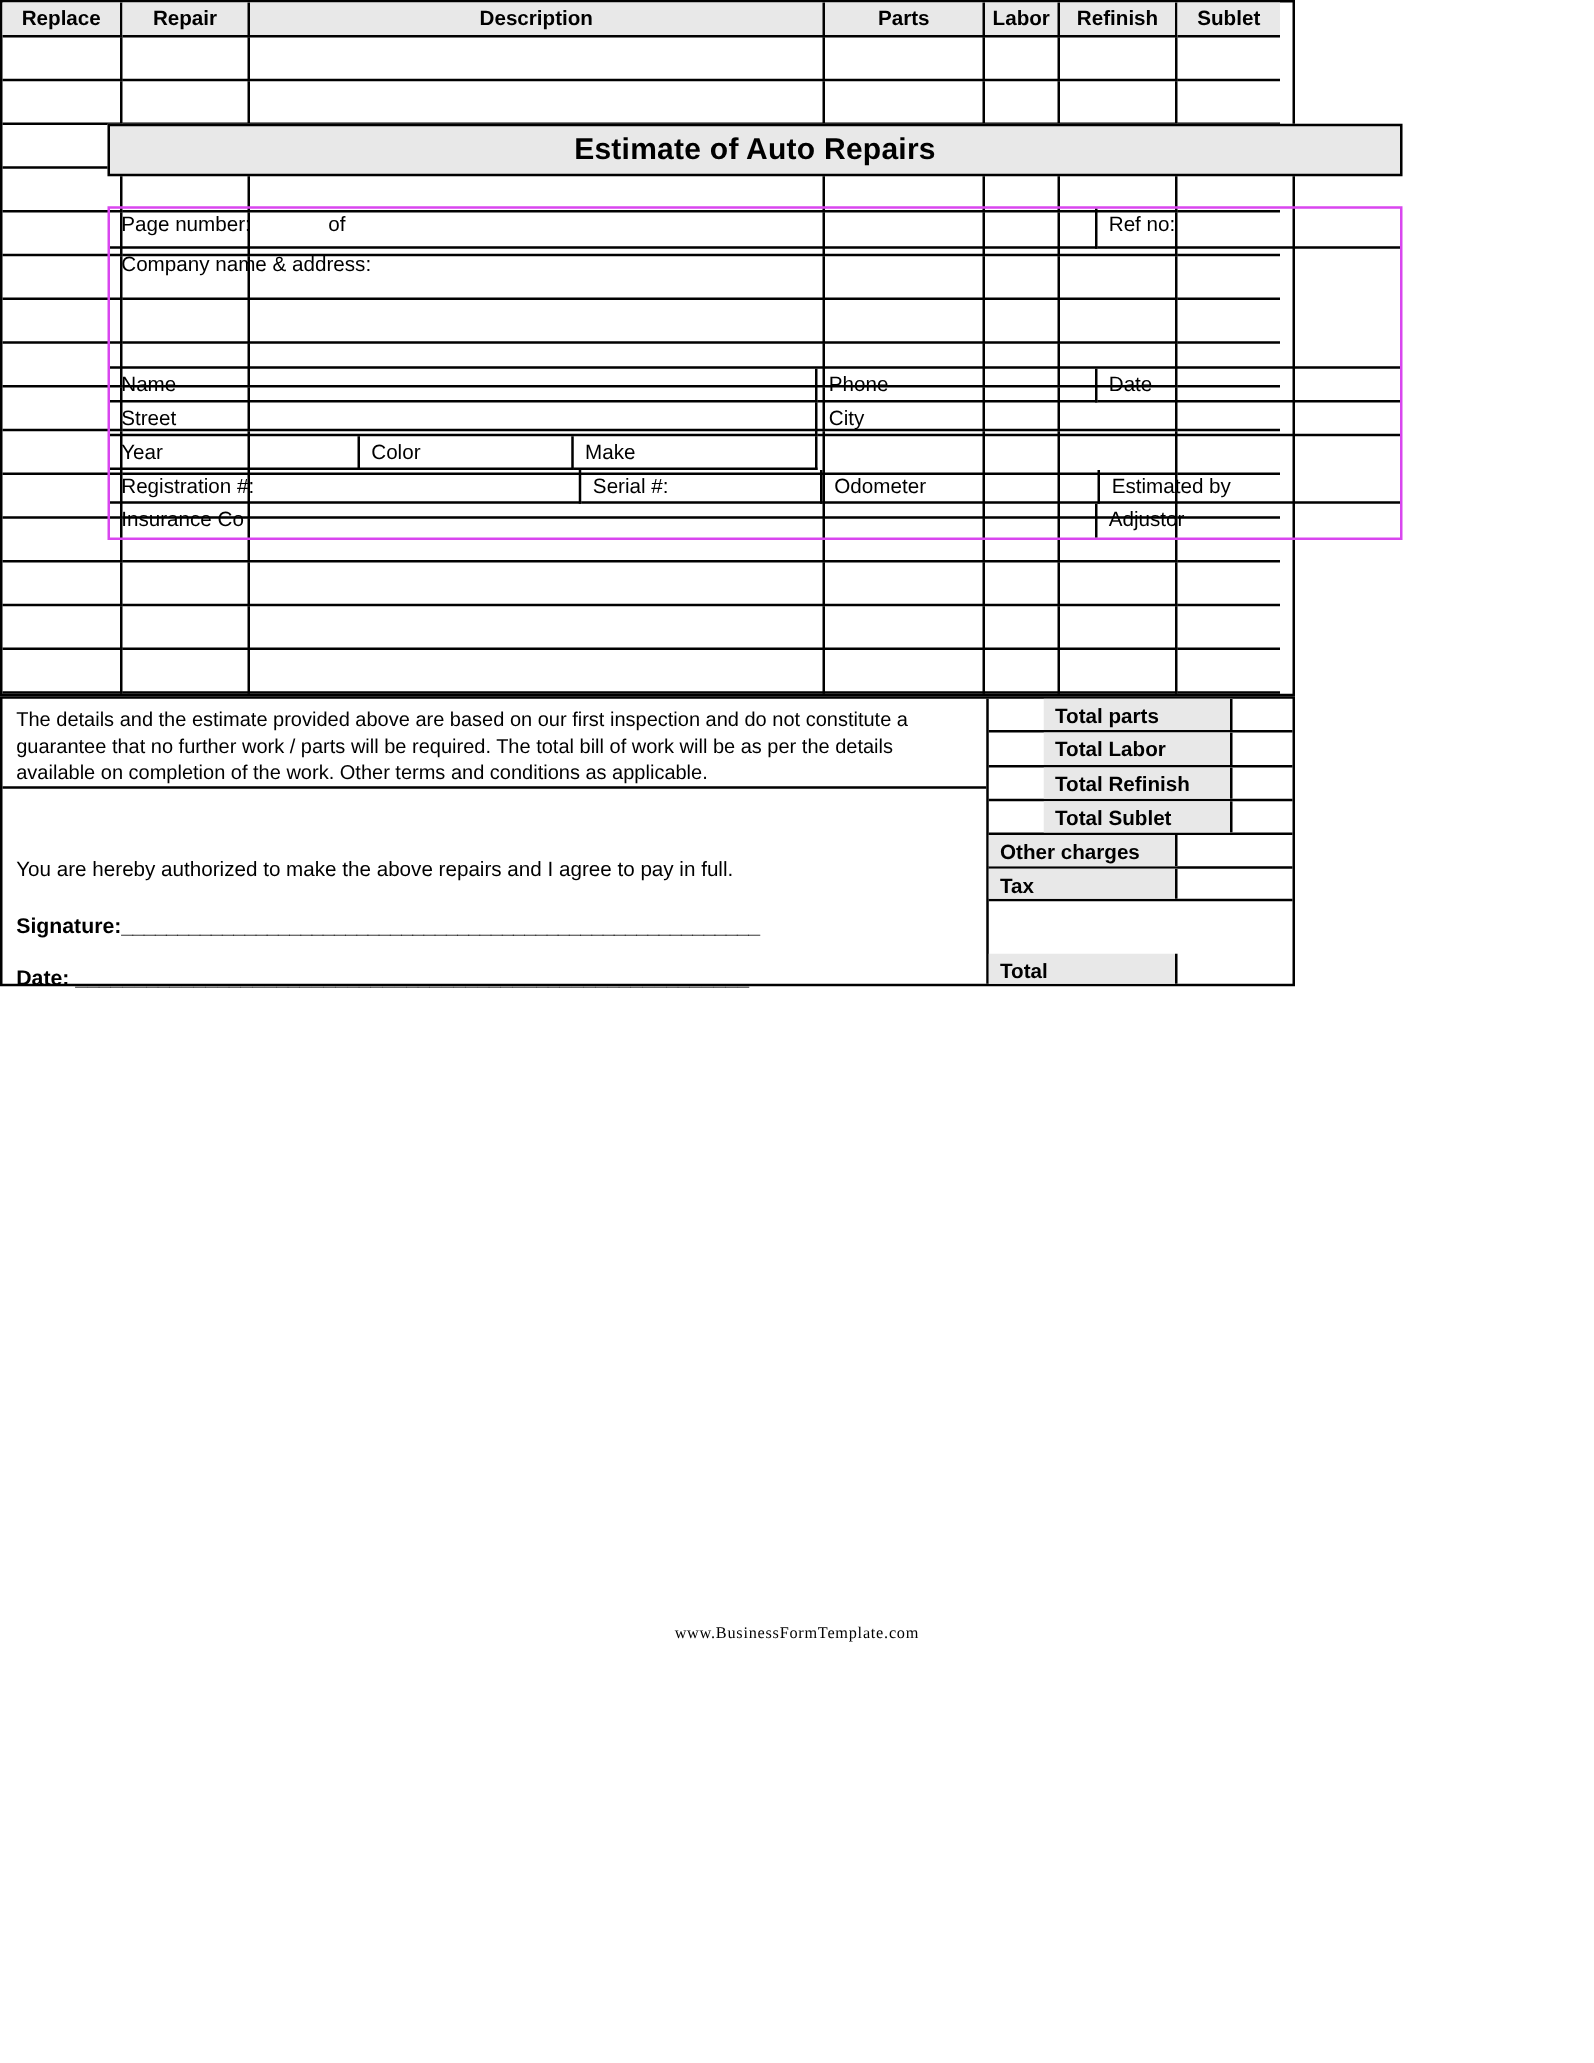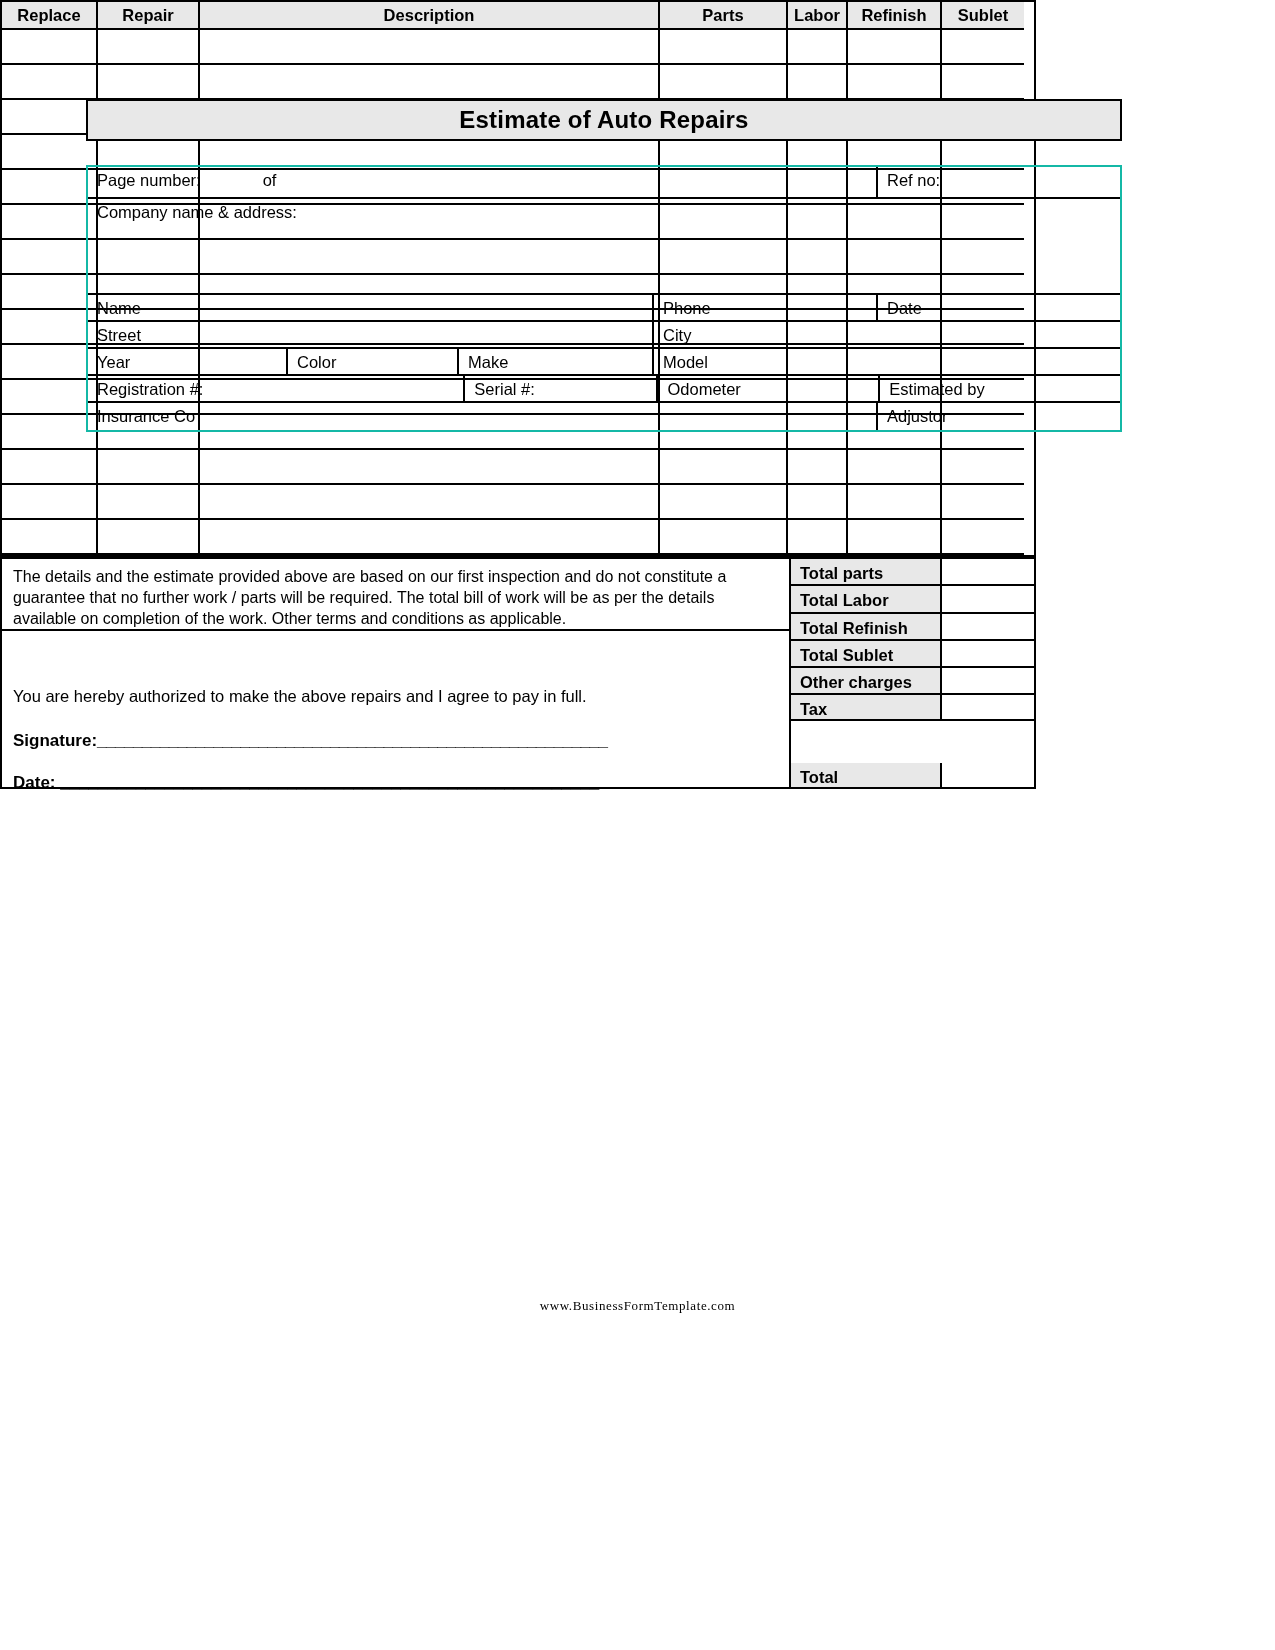--- a/index.html
+++ b/index.html
@@ -41,21 +41,21 @@
   .title-bar .title-text {
     font-size: 24px;
     font-weight: bold;
     letter-spacing: 0.2px;
   }
 
   
   .block {
     position: absolute;
     box-sizing: border-box;
-    border: 2px solid #14b8a6;
+    border: 2px solid #d946ef;
   }
   .row {
     display: flex;
     box-sizing: border-box;
   }
   .cell {
     box-sizing: border-box;
     border-right: 2px solid #000;
     border-bottom: 2px solid #000;
     padding: 4px 0 0 9px;
@@ -194,21 +194,21 @@
     padding: 5px 0 0 9px;
     white-space: nowrap;
     overflow: hidden;
   }
   .tot-value {
     flex: 1;
     box-sizing: border-box;
     font-size: 16.5px;
     padding: 5px 0 0 7px;
   }
-  .tot-h1 { height: 31px; }
+  .tot-h1 { height: 31px; padding-left: 44px; }
   .tot-h2 { height: 30px; }
 
   
   #footer {
     position: absolute;
     left: 0;
     top: 1298px;
     width: 1275px;
     text-align: center;
     font-family: "Liberation Serif", serif;
@@ -266,23 +266,20 @@
     <div class="row">
       <div class="cell h-std" style="width:200px">
         <span>Year</span>
       </div>
       <div class="cell h-std" style="width:171px">
         <span>Color</span>
       </div>
       <div class="cell h-std" style="width:195px">
         <span>Make</span>
       </div>
-      <div class="cell last h-std" style="width:466px">
-        <span>Model</span>
-      </div>
     </div>
 
     <div class="row">
       <div class="cell h-std" style="width:381px">
         <span>Registration #:</span>
       </div>
       <div class="cell h-std" style="width:195px">
         <span>Serial #:</span>
       </div>
       <div class="cell h-std" style="width:224px">

